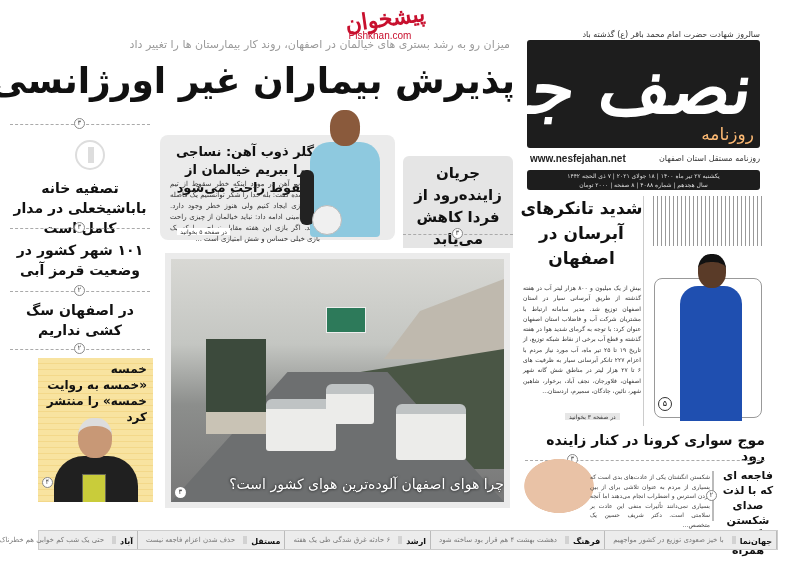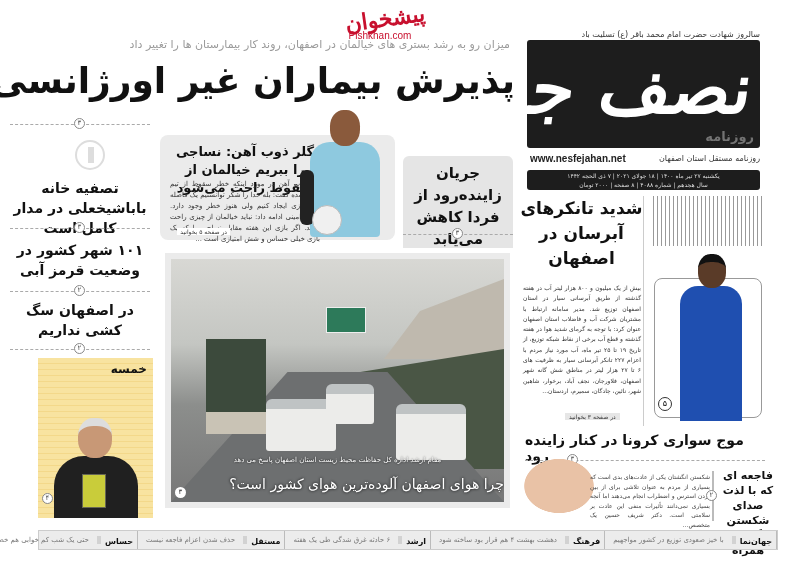--- a/index.html
+++ b/index.html
@@ -7,33 +7,33 @@
 body{position:relative;font-family:"DejaVu Sans",sans-serif;color:#111;direction:rtl}
 .abs{position:absolute}
 .watermark{position:absolute;left:345px;top:8px;width:70px;text-align:center;direction:ltr;z-index:5}
 .wm-fa{color:#c8102e;font-family:"DejaVu Serif",serif;font-size:22px;font-weight:bold;line-height:22px;display:block;transform:rotate(-8deg)}
 .wm-en{color:#c8102e;font-size:10px;font-family:Liberation Sans, sans-serif;display:block;line-height:11px}
 .kicker{left:90px;top:38px;width:420px;font-size:11px;color:#9a9a9a;text-align:right;white-space:nowrap}
 .headline{left:40px;top:60px;width:475px;font-size:36px;font-weight:bold;text-align:center;letter-spacing:-1px;white-space:nowrap;font-family:"DejaVu Sans",sans-serif}
 .masthead-note{left:530px;top:30px;width:230px;font-size:8px;text-align:right;color:#333}
 .masthead{left:527px;top:40px;width:233px;height:108px;background:#1d1d1d;border-radius:3px;overflow:hidden}
 .logo{position:absolute;right:8px;top:4px;color:#fff;font-family:"DejaVu Serif",serif;font-size:70px;font-weight:bold;line-height:90px;white-space:nowrap;transform:skewX(-8deg)}
-.logo-sub{position:absolute;right:6px;bottom:4px;color:#737373;font-size:13px;font-weight:bold}
+.logo-sub{position:absolute;right:6px;bottom:4px;color:#fdba74;font-size:17px;font-weight:normal}
 .site-url{left:530px;top:153px;width:100px;direction:ltr;text-align:left;font-family:"Liberation Sans",sans-serif;font-size:10px;font-weight:bold;color:#222}
 .tagline{left:640px;top:154px;width:120px;text-align:right;font-size:8px;color:#333}
 .dateline{left:527px;top:170px;width:233px;height:20px;background:#1d1d1d;color:#ddd;font-size:6px;text-align:center;line-height:9px;padding-top:1px;border-radius:3px}
 .rule{height:0;border-top:1px dashed #aaa}
 .pgnum{display:inline-block;width:11px;height:11px;border:1px solid #888;border-radius:50%;font-size:7px;line-height:9px;text-align:center;color:#555;background:#fff}
 .rule-wrap{position:absolute;height:12px}
 .rule-wrap .rule{position:absolute;top:6px;left:0;right:0}
 .rule-wrap .pgnum{position:absolute;top:0;left:50%;margin-left:-6px}
 .left-item{position:absolute;left:10px;width:140px;text-align:center;font-weight:bold;font-size:14px;line-height:20px;color:#111}
 .recycle{left:75px;top:140px;width:30px;height:30px;border:2px solid #ddd;border-radius:50%}
 .recycle-bar{position:absolute;left:11px;top:5px;width:6px;height:16px;background:#ddd}
-.yellow-box{left:38px;top:358px;width:115px;height:160px;background:repeating-linear-gradient(#f8e3a0 0 5px,#f3d88a 5px 6px);overflow:hidden}
+.yellow-box{left:38px;top:358px;width:115px;height:144px;background:repeating-linear-gradient(#f8e3a0 0 5px,#f3d88a 5px 6px);overflow:hidden}
 .yb-title{position:absolute;right:6px;top:3px;font-size:12px;font-weight:bold;text-align:right;line-height:16px;width:105px}
 .person{position:absolute;left:12px;top:60px;width:92px;height:100px}
 .p-head{position:absolute;left:28px;top:0;width:34px;height:40px;background:#c89876;border-radius:45%;border-top:8px solid #ddd}
 .p-body{position:absolute;left:4px;top:38px;width:84px;height:70px;background:#202020;border-radius:30px 30px 0 0}
 .p-book{position:absolute;left:32px;top:56px;width:24px;height:34px;background:#c9cc3a;border:1px solid #665}
 .feature-box{left:160px;top:135px;width:235px;height:105px;background:#ebebeb;border-radius:8px}
 .fb-title{position:absolute;right:75px;top:8px;width:150px;text-align:center;font-size:13px;font-weight:bold;line-height:18px}
 .fb-body{position:absolute;right:75px;top:44px;width:150px;font-size:7px;line-height:11px;color:#333;text-align:justify}
 .fb-more{position:absolute;right:165px;top:93px;font-size:6px;background:#fff;padding:0 3px;color:#333}
 .goalie{left:300px;top:110px;width:90px;height:135px}
@@ -60,41 +60,41 @@
 .tanks-body{left:523px;top:283px;width:118px;font-size:6px;line-height:10.3px;color:#333;text-align:justify}
 .tanks-more{left:565px;top:413px;font-size:6px;background:#e6e6e6;padding:0 4px;color:#333}
 .vert-rule{left:643px;top:196px;width:1px;height:230px;background:#ccc}
 .player-box{left:650px;top:196px;width:112px;height:225px;overflow:hidden}
 .pl-stripes{position:absolute;left:0;top:0;width:112px;height:50px;background:repeating-linear-gradient(90deg,#fff 0 3px,#999 3px 4px)}
 .pl-title{position:absolute;left:0;right:0;top:5px;text-align:center;color:#c8102e;font-size:11px;font-weight:bold;line-height:15px;background:rgba(255,255,255,.6)}
 .pl-frame{position:absolute;left:4px;top:82px;width:108px;height:140px;border:1px solid #999;border-radius:8px}
 .pl-head{position:absolute;left:48px;top:58px;width:28px;height:34px;background:#5a3b28;border-radius:45%;border-top:8px solid #111}
 .pl-body{position:absolute;left:30px;top:90px;width:62px;height:135px;background:#1f4fb0;border-radius:18px 18px 0 0}
 .pl-pg{position:absolute;left:8px;bottom:10px;width:14px;height:14px;border:1px solid #333;border-radius:50%;font-size:8px;text-align:center;line-height:12px;background:#fff}
-.corona-title{left:525px;top:432px;width:240px;text-align:left;font-size:14px;font-weight:bold}
+.corona-title{left:525px;top:432px;width:240px;text-align:right;font-size:14px;font-weight:bold}
 .hands{left:505px;top:458px;width:90px;height:70px;background:radial-gradient(ellipse at 60% 40%,#e9c2a6 0 45%,transparent 46%)}
 .crack-body{left:590px;top:472px;width:120px;font-size:6px;line-height:9.5px;color:#444;text-align:justify}
 .crack-bar{left:712px;top:471px;width:2px;height:50px;background:#bbb}
 .crack-title{left:718px;top:468px;width:60px;text-align:center;font-size:11px;font-weight:bold;line-height:15px}
 .bottom-bar{left:38px;top:530px;width:740px;height:20px;background:#ececec;border:1px solid #ccc;display:flex;flex-direction:row;align-items:center;font-size:7px}
 .bb-sec{font-weight:bold;font-size:8px;color:#111;padding:0 4px;border-right:1px solid #bbb;height:100%;line-height:22px;align-self:flex-end}
 .bb-item{color:#777;padding:0 8px;white-space:nowrap;border-right:4px solid #d2d2d2}
 </style>
 </head>
 <body>
 
 <div class="watermark">
   <span class="wm-fa">پیشخوان</span>
   <span class="wm-en">Pishkhan.com</span>
 </div>
 
 <div class="abs kicker">میزان رو به رشد بستری های خیالمان در اصفهان، روند کار بیمارستان ها را تغییر داد</div>
 <div class="abs headline">پذیرش بیماران غیر اورژانسی ممنوع شد</div>
 
-<div class="abs masthead-note">سالروز شهادت حضرت امام محمد باقر (ع) تسلیت باد</div>
+<div class="abs masthead-note">سالروز شهادت حضرت امام محمد باقر (ع) گذشته باد</div>
 <div class="abs masthead">
   <div class="logo">نصف جهان</div>
   <div class="logo-sub">روزنامه</div>
 </div>
 <div class="abs site-url">www.nesfejahan.net</div>
 <div class="abs tagline">روزنامه مستقل استان اصفهان</div>
 <div class="abs dateline">
   <div>یکشنبه ۲۷ تیر ماه ۱۴۰۰ | ۱۸ جولای ۲۰۲۱ | ۷ ذی الحجه ۱۴۴۲</div>
   <div>سال هجدهم | شماره ۴۰۸۸ | ۸ صفحه | ۲۰۰۰ تومان</div>
 </div>
@@ -118,20 +118,21 @@
 </div>
 <div class="left-item" style="top:300px">در اصفهان سگ کشی نداریم</div>
 <div class="rule-wrap" style="left:10px;top:343px;width:140px">
   <div class="rule"></div>
     <span class="pgnum">۲</span>
 </div>
 
 <div class="abs yellow-box">
   <div class="yb-title">
     <div>خمسه</div>
+    <div>«خمسه به روایت خمسه» را منتشر کرد</div>
   </div>
   <div class="person">
     <div class="p-body"></div>
       <div class="p-head"></div>
       <div class="p-book"></div>
   </div>
   <span class="pgnum" style="position:absolute;left:4px;bottom:14px">۴</span>
 </div>
 
 <div class="abs feature-box">
@@ -156,21 +157,20 @@
 
 <div class="abs photo">
   <div class="ph-hill"></div>
   <div class="ph-trees"></div>
   <div class="ph-road"></div>
   <div class="ph-sign"></div>
   <div class="ph-truck"></div>
   <div class="car car1"></div>
     <div class="car car2"></div>
     <div class="car car3"></div>
-  <div class="ph-caption-kicker">مقام ارشد اداره کل حفاظت محیط زیست استان اصفهان پاسخ می دهد</div>
   <div class="ph-caption">چرا هوای اصفهان آلوده‌ترین هوای کشور است؟</div>
   <div class="ph-pg">۳</div>
 </div>
 
 <div class="abs tanks-title">شدید تانکرهای آبرسان در اصفهان</div>
 <div class="abs tanks-body">بیش از یک میلیون و ۸۰۰ هزار لیتر آب در هفته گذشته از طریق آبرسانی سیار در استان اصفهان توزیع شد. مدیر سامانه ارتباط با مشتریان شرکت آب و فاضلاب استان اصفهان عنوان کرد: با توجه به گرمای شدید هوا در هفته گذشته و قطع آب برخی از نقاط شبکه توزیع، از تاریخ ۱۹ تا ۲۵ تیر ماه، آب مورد نیاز مردم با اعزام ۲۲۷ تانکر آبرسانی سیار به ظرفیت های ۶ تا ۲۷ هزار لیتر در مناطق شش گانه شهر اصفهان، فلاورجان، نجف آباد، برخوار، شاهین شهر، نائین، چادگان، سمیرم، اردستان...</div>
 <div class="abs tanks-more">در صفحه ۳ بخوانید</div>
 <div class="abs vert-rule"></div>
 
 <div class="abs player-box">
@@ -195,15 +195,15 @@
 
 <div class="abs bottom-bar">
   <span class="bb-sec">جهان‌نما</span>
   <span class="bb-item">با خیز صعودی توزیع در کشور مواجهیم</span>
   <span class="bb-sec">فرهنگ</span>
   <span class="bb-item">دهشت بهشت ۴ هم قرار بود ساخته شود</span>
   <span class="bb-sec">ارشد</span>
   <span class="bb-item">۶ حادثه غرق شدگی طی یک هفته</span>
   <span class="bb-sec">مستقل</span>
   <span class="bb-item">حذف شدن اعزام فاجعه نیست</span>
-  <span class="bb-sec">حساس</span>
+  <span class="bb-sec">آباد</span>
   <span class="bb-item">حتی یک شب کم خوابی هم خطرناک است</span>
 </div>
 
 </body></html>

